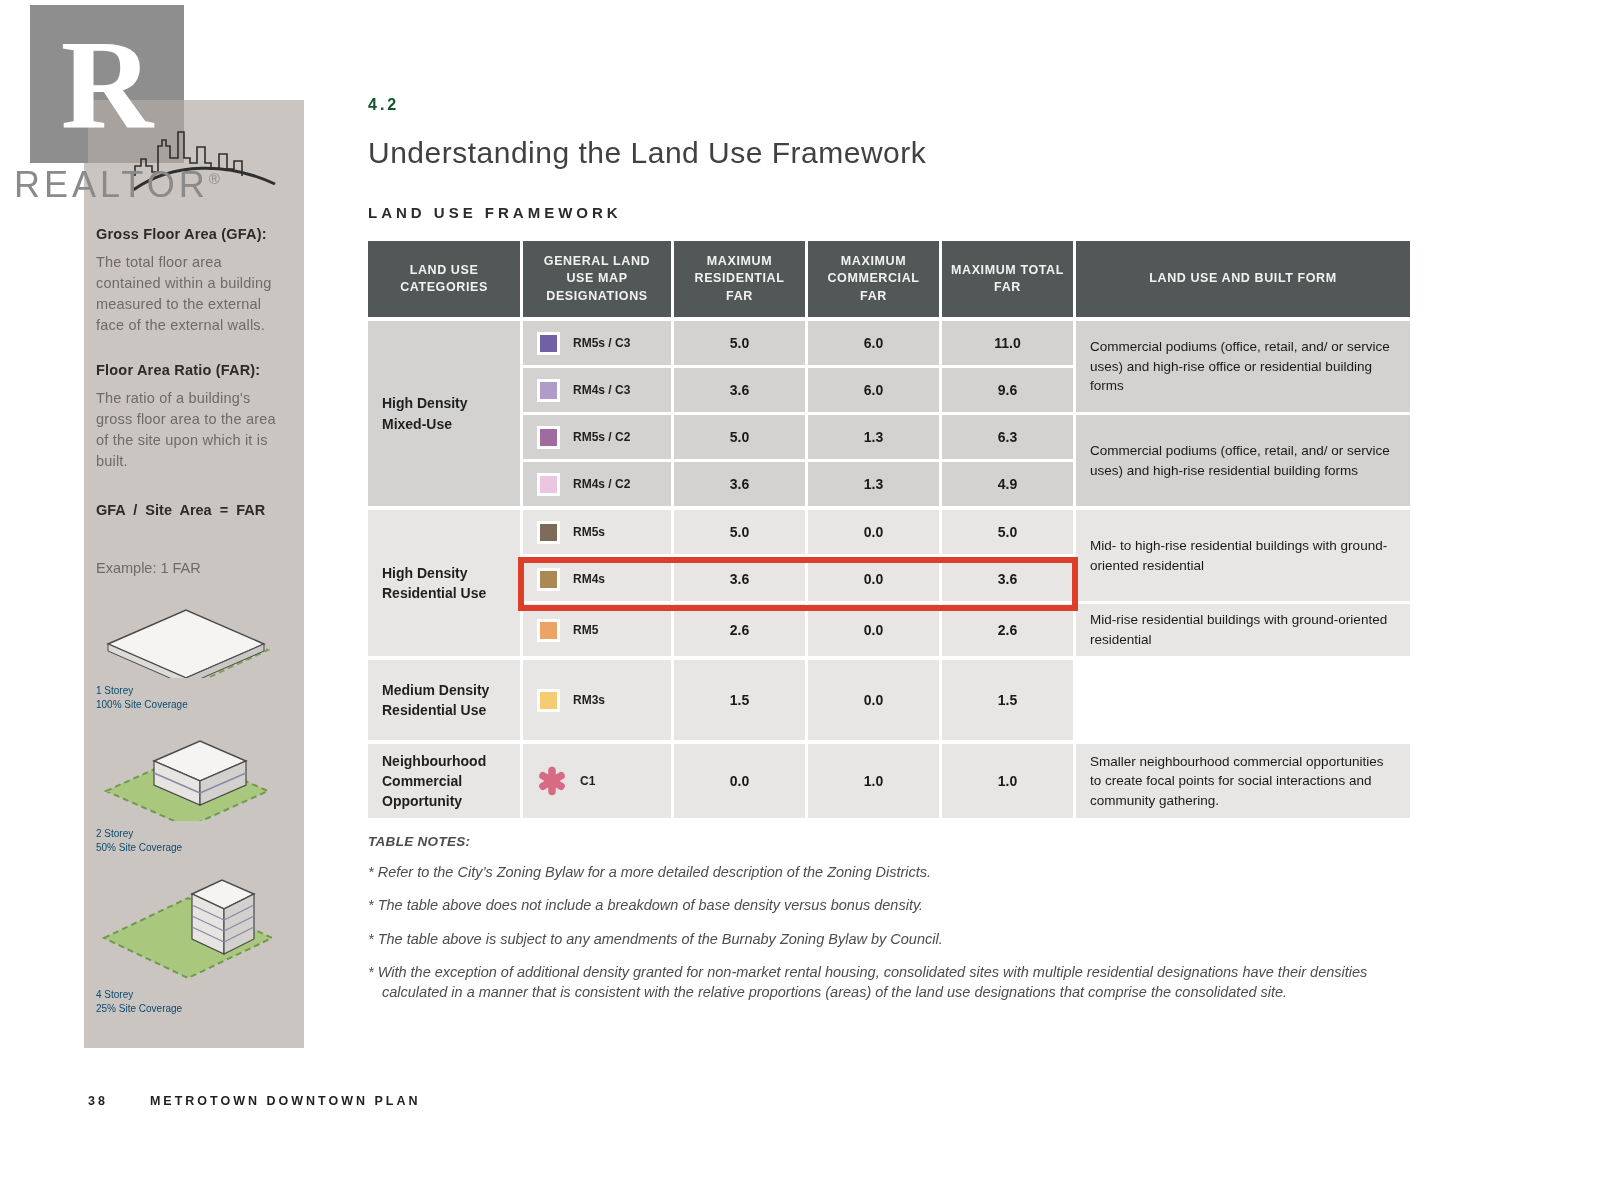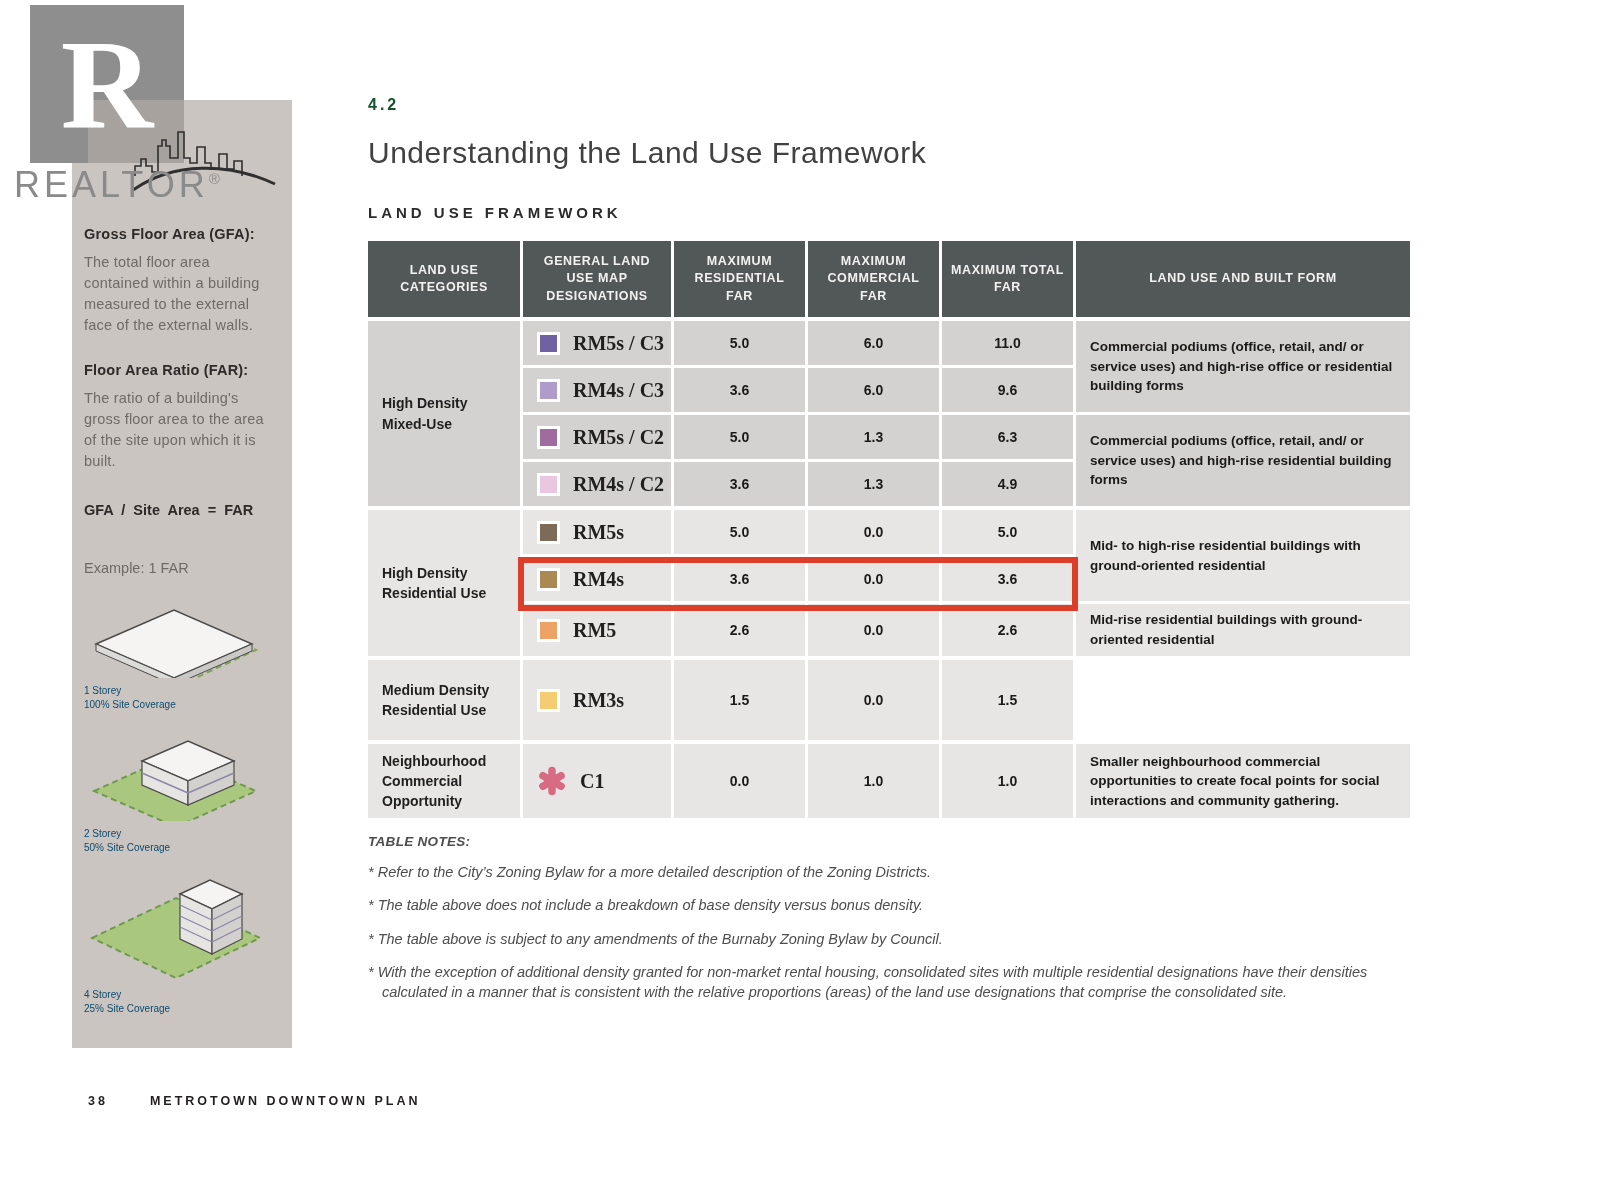--- a/index.html
+++ b/index.html
@@ -1,21 +1,21 @@
 <!DOCTYPE html>
 <html><head>
 <meta charset="utf-8">
 <style>
   * { margin:0; padding:0; box-sizing:border-box; }
   html,body { background:#ffffff; }
   body { font-family:"Liberation Sans", sans-serif; }
   #page { position:relative; width:1600px; height:1200px; background:#ffffff; overflow:hidden; }
 
   
-  .sidebar { position:absolute; left:72px; top:100px; width:220px; height:948px;
+  .sidebar { position:absolute; left:84px; top:100px; width:220px; height:948px;
              background:#cbc5c1; padding:126px 14px 0 12px; }
   .sb-heading { font-size:14.5px; font-weight:bold; color:#2e2a28; margin-bottom:10px; letter-spacing:.2px; }
   .sb-text { font-size:14.5px; color:#6e6a67; line-height:1.45; letter-spacing:.2px; }
   .sb-gap-lg { margin-top:26px; }
   .sb-formula { font-size:14.5px; font-weight:bold; color:#2e2a28; margin-top:30px; word-spacing:4px; }
   .sb-example { font-size:14.5px; color:#6e6a67; margin-top:42px; }
   .sb-diagram { margin-top:18px; }
   .sb-caption { font-size:10px; color:#0c4a6e; line-height:1.35; margin-top:2px; }
 
   .logo-square { position:absolute; left:30px; top:5px; width:154px; height:158px;
@@ -43,23 +43,23 @@
   .th { background:#525857; color:#f2f2f1; font-size:12.5px; font-weight:bold; letter-spacing:.6px;
         line-height:1.4; display:flex; align-items:center; justify-content:center; text-align:center;
         height:76px; padding:0 6px; }
   .section { margin-top:4px; }
   .cell { display:flex; align-items:center; }
   .s-dark .cell { background:#d3d2d1; }
   .s-light .cell { background:#e7e6e4; }
   .cat { font-size:14px; font-weight:bold; color:#1f1f1f; line-height:1.45; padding-left:14px; padding-right:8px; }
   .des { padding-left:14px; gap:13px; }
   .swatch { width:23px; height:23px; border:3px solid #ffffff; flex:0 0 auto; }
-  .des-label { font-size:20px; font-weight:bold; color:#1f1f1f;font-family:Liberation Serif, serif; }
+  .des-label { font-size:12px; font-weight:bold; color:#1f1f1f; }
   .num { justify-content:center; font-size:14px; font-weight:bold; color:#1a1a1a; }
-  .bf { font-size:13.5px; font-weight:bold; color:#1a1a1a; line-height:1.45; padding:8px 14px; }
+  .bf { font-size:13.5px; font-weight:normal; color:#1a1a1a; line-height:1.45; padding:8px 14px; }
   .r1 { grid-row:1; } .r2 { grid-row:2; } .r3 { grid-row:3; } .r4 { grid-row:4; }
   .span2 { grid-row-end:span 2; } .span3 { grid-row-end:span 3; } .span4 { grid-row-end:span 4; }
   .c1 { grid-column:1; } .c2 { grid-column:2; } .c3 { grid-column:3; }
   .c4 { grid-column:4; } .c5 { grid-column:5; } .c6 { grid-column:6; }
 
   #hl-box { position:absolute; border:6px solid #db3f2a; pointer-events:none; z-index:6; }
 
   
   .notes { margin-top:16px; width:1042px; font-style:italic; color:#4d4d4f; }
   .notes-title { font-size:13.5px; font-weight:bold; letter-spacing:.3px; }

